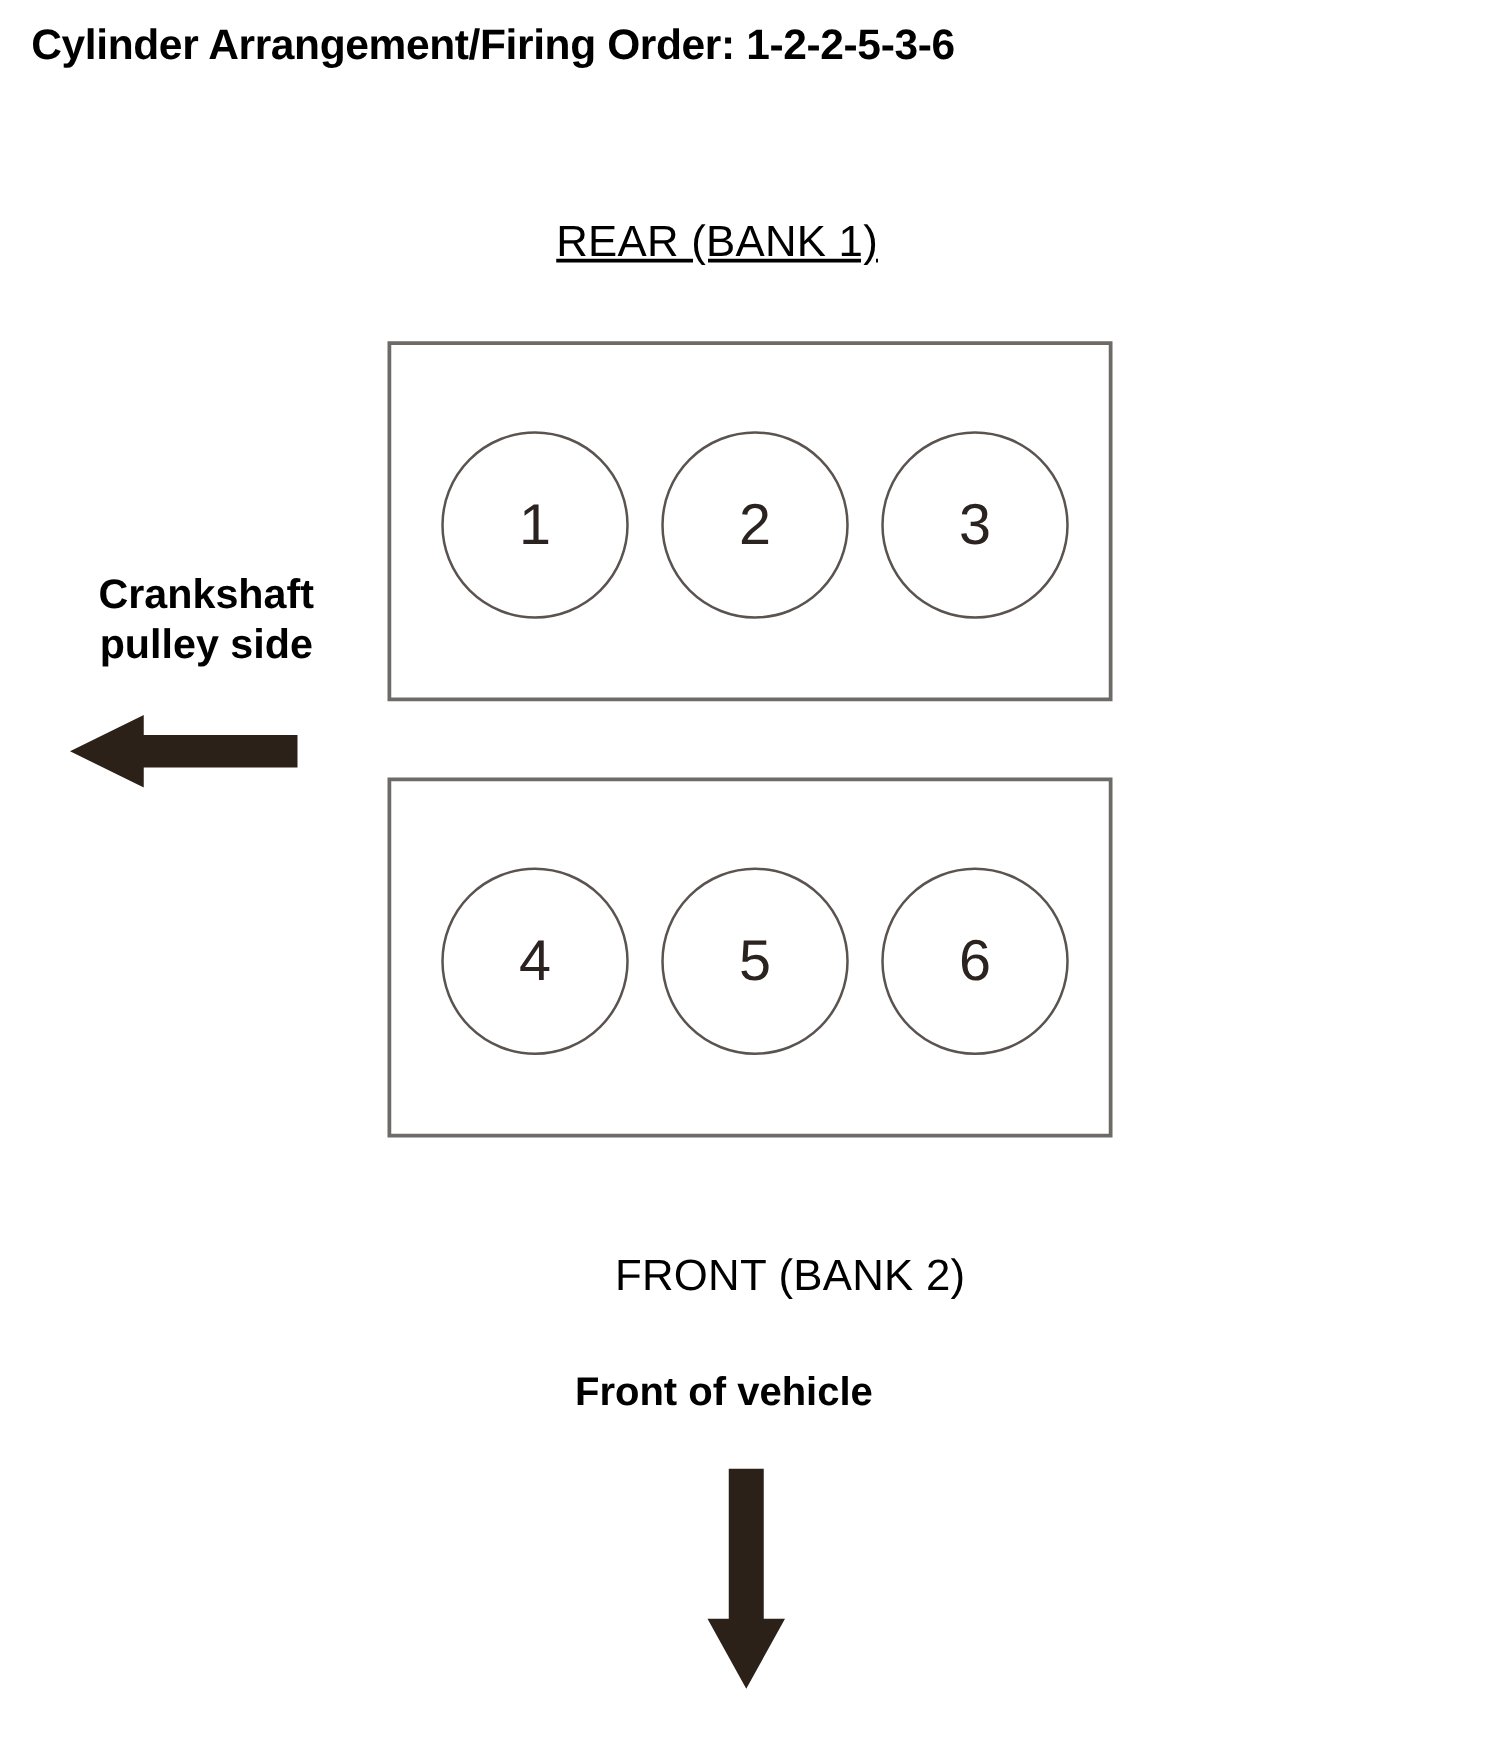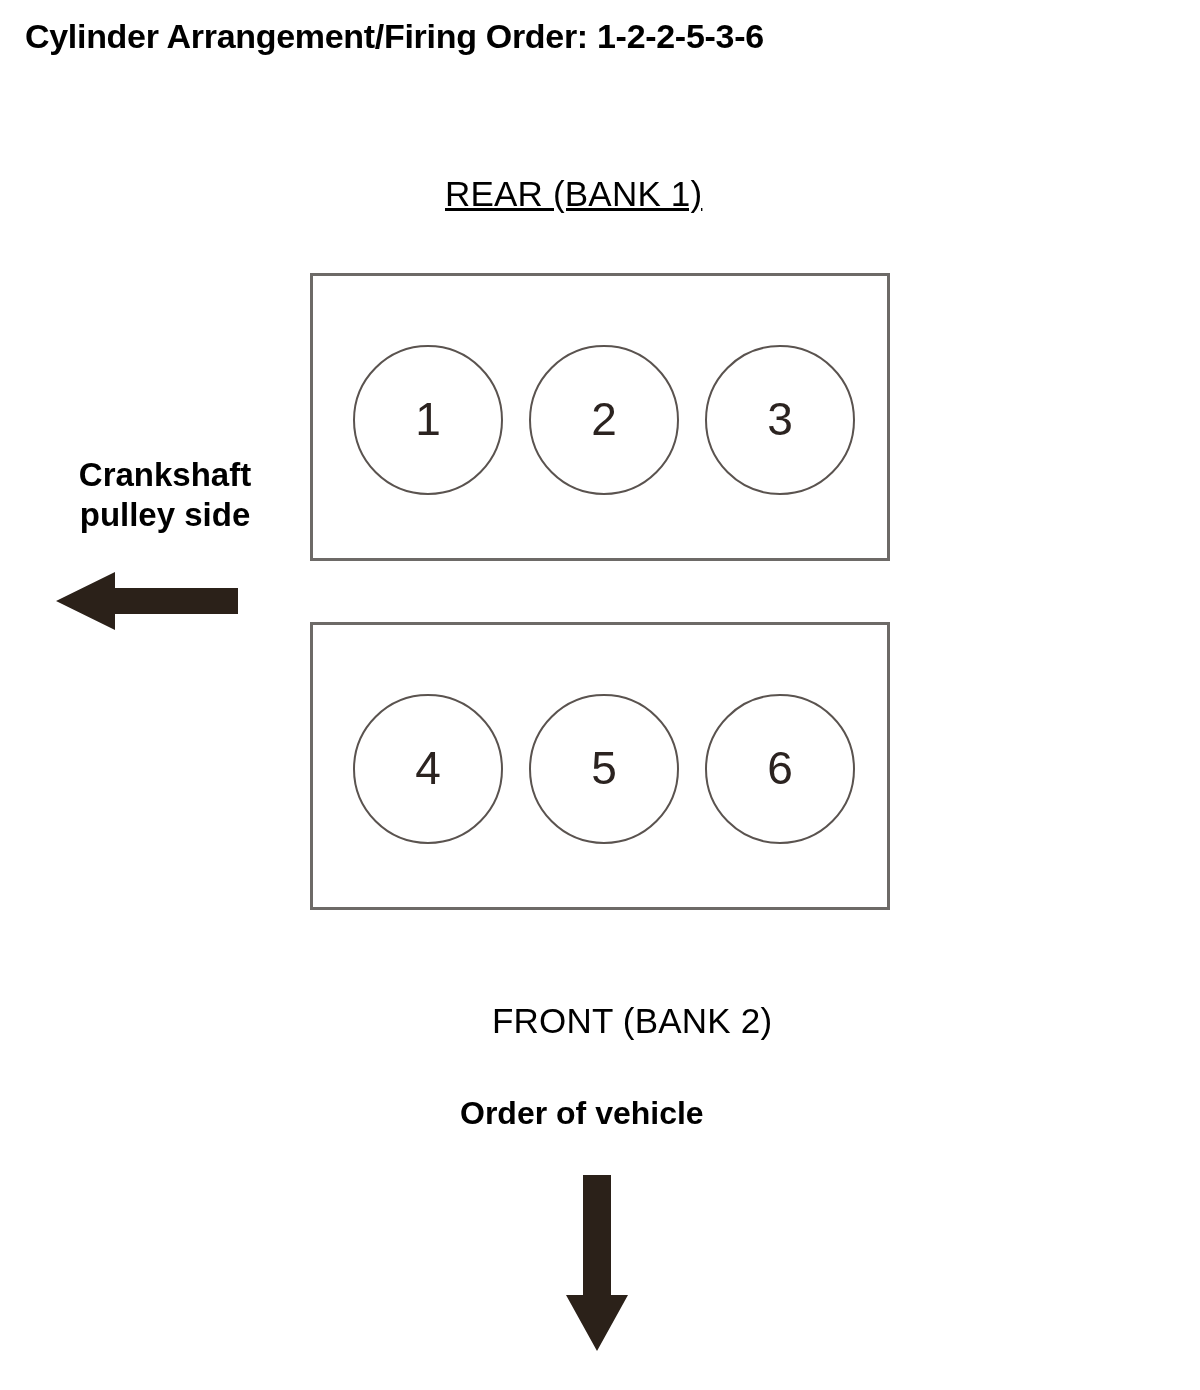--- a/index.html
+++ b/index.html
@@ -156,19 +156,19 @@
 
 <div id="crankshaft-label">Crankshaft
 pulley side</div>
 
 <div id="left-arrow">
   <svg class="arrow-shape" width="188" height="66" viewBox="0 0 188 66" xmlns="http://www.w3.org/2000/svg">
     <path d="M 4 33 L 63 4 L 63 20 L 186 20 L 186 46 L 63 46 L 63 62 Z" fill="#2b2119"></path>
   </svg>
 </div>
 
-<div id="front-of-vehicle-label">Order of vehicle</div>
+<div id="front-of-vehicle-label">Front of vehicle</div>
 
 <div id="down-arrow">
   <svg class="arrow-shape" width="76" height="182" viewBox="0 0 76 182" xmlns="http://www.w3.org/2000/svg">
     <path d="M 23 3 L 51 3 L 51 123 L 68 123 L 37 179 L 6 123 L 23 123 Z" fill="#2b2119"></path>
   </svg>
 </div>
 
 </body></html>

